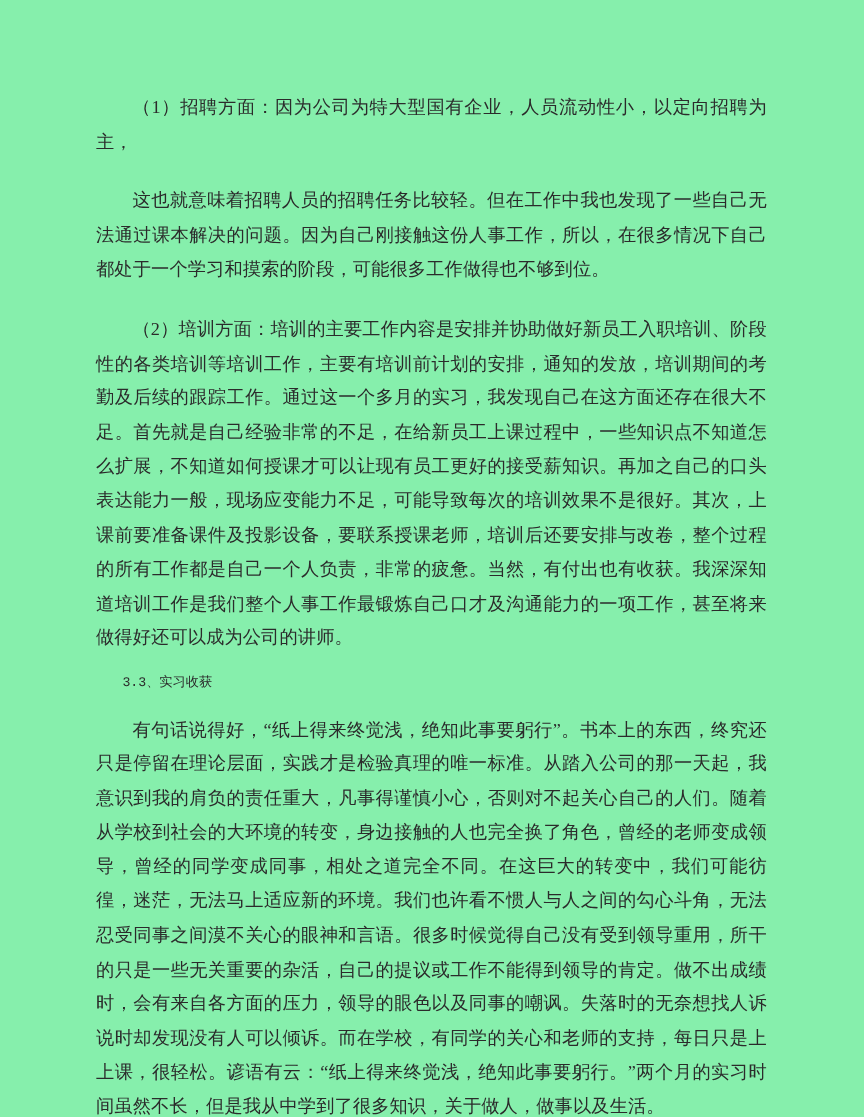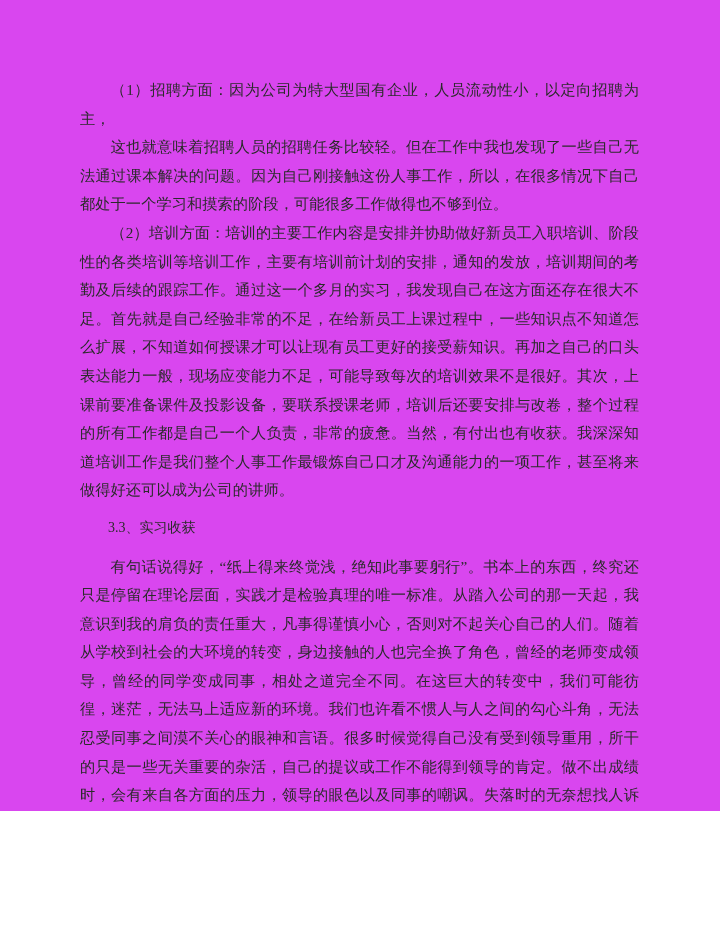--- a/index.html
+++ b/index.html
@@ -7,22 +7,22 @@
     margin: 0;
     padding: 0;
     background: #ffffff;
   }
   body {
     font-family: "Liberation Serif", "DejaVu Serif", serif;
   }
   .page {
     position: relative;
     width: 720px;
-    height: 811px;
-    background: #d946ef;
+    height: 931px;
+    background: #86efac;
     overflow: hidden;
     box-sizing: border-box;
   }
   .doc-body {
     position: absolute;
     left: 80px;
     top: 76px;
     width: 559px;
   }
   .para {
@@ -30,31 +30,31 @@
     font-size: 15.2px;
     line-height: 28.6px;
     color: #2b2b2b;
     text-align: justify;
     text-justify: inter-ideograph;
     text-indent: 2em;
     letter-spacing: 0.1px;
     font-family: "Liberation Serif", "DejaVu Serif", serif;
   }
   .para + .para {
-    margin-top: 0;
+    margin-top: 21px;
   }
   .heading {
     margin: 0;
     margin-top: 9.5px;
-    font-size: 14px;
+    font-size: 11px;
     line-height: 28.6px;
     color: #2b2b2b;
     text-indent: 2em;
     text-align: left;
-    font-family: Liberation Serif, serif;
+    font-family: Liberation Mono, monospace;
   }
   .heading + .para {
     margin-top: 9.5px;
   }
 </style>
 </head>
 <body>
 
 <div class="page">
   <div class="doc-body">

